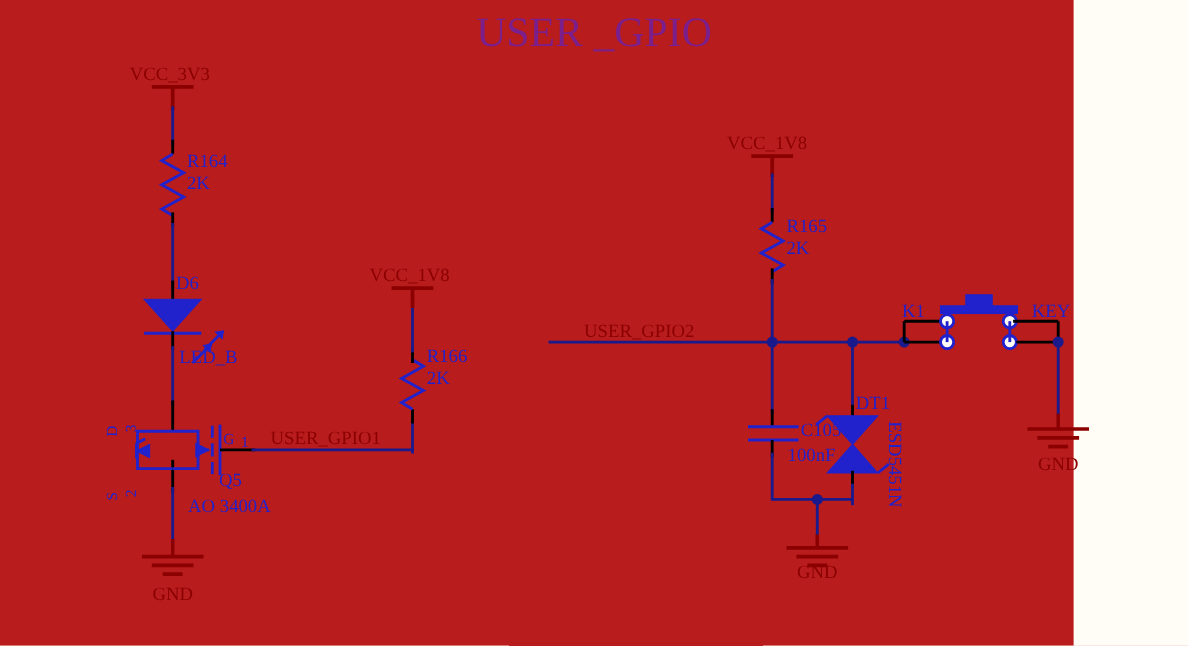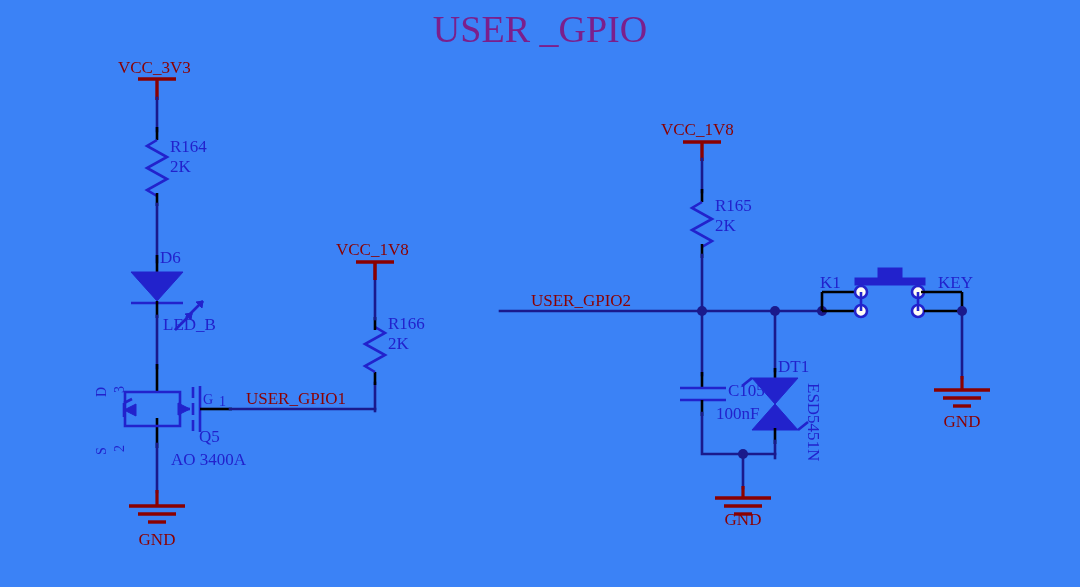--- a/index.html
+++ b/index.html
@@ -8,23 +8,23 @@
     background: #fffdf5;
   }
   body {
     width: 1080px;
     height: 587px;
     overflow: hidden;
     font-family: "Liberation Serif", "DejaVu Serif", serif;
   }
   #sheet {
     position: relative;
-    width: 1080px;
+    width: 976px;
     height: 587px;
-    background: #3b82f6;
+    background: #b91c1c;
   }
   svg#schematic {
     position: absolute;
     left: 0;
     top: 0;
     width: 1080px;
     height: 587px;
     display: block;
   }
   text {

